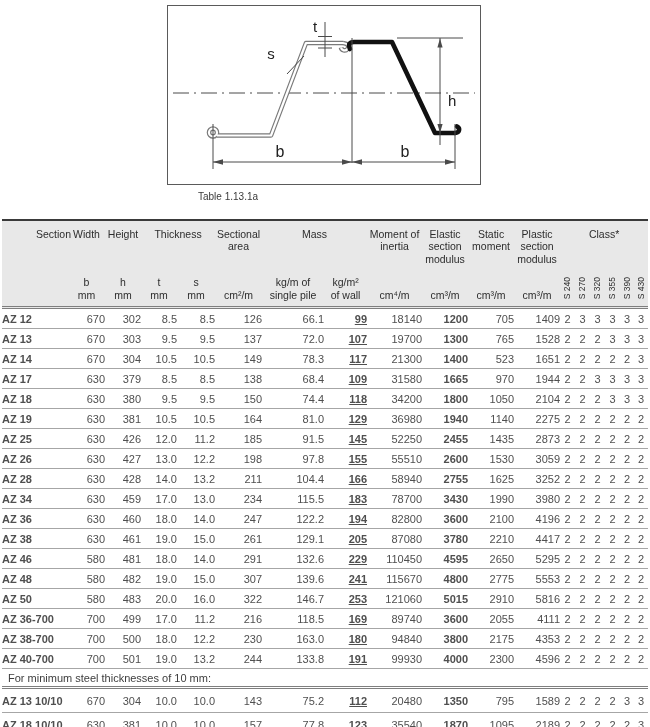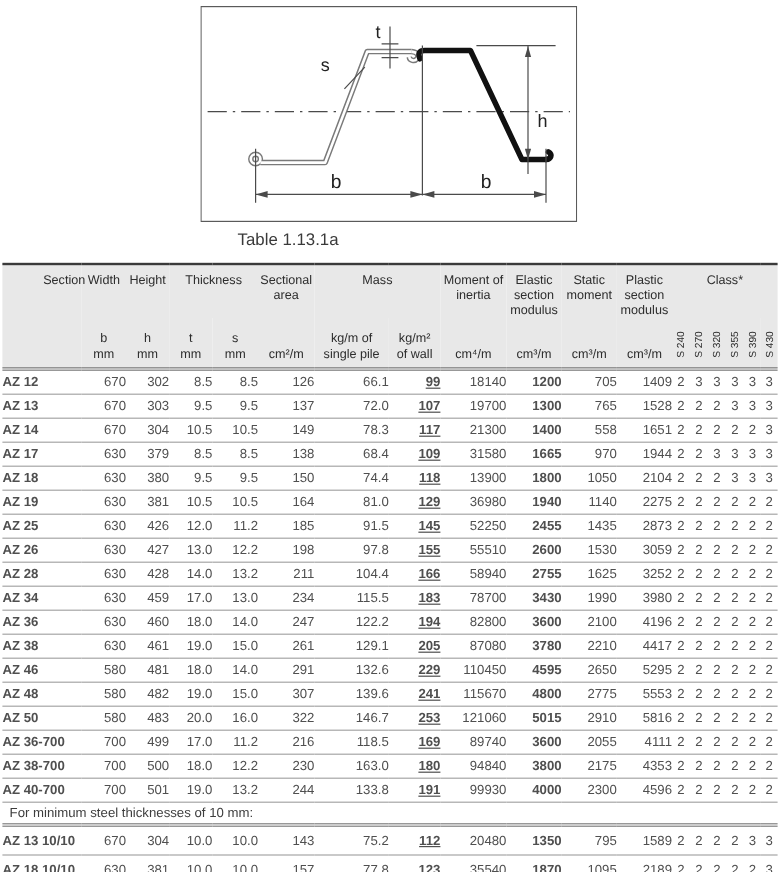--- a/index.html
+++ b/index.html
@@ -3,21 +3,21 @@
 <meta charset="utf-8">
 <style>
   html,body { margin:0; padding:0; background:#ffffff; }
   .page {
     position:relative; width:650px; height:727px; background:#ffffff;
     font-family:"Liberation Sans", sans-serif; overflow:hidden;
   }
 
   
   .fig-box { position:absolute; left:167px; top:5px; width:314px; height:180px; }
-  .fig-caption { position:absolute; left:198px; top:191px; font-size:14px; color:#3a3a3a; }
+  .fig-caption { position:absolute; left:198px; top:191px; font-size:10px; color:#3a3a3a; }
 
   
   .data-table {
     position:absolute; left:2px; top:219px; width:646px;
     border-collapse:collapse; table-layout:fixed;
     border-top:2px solid #3a3a3a;
   }
   .data-table thead th {
     background:#e8e8e8; font-weight:normal; color:#2d2d2d;
     font-size:10.5px; line-height:1.18; padding:0;
@@ -240,21 +240,21 @@
           <td class="c-sec">AZ 14</td>
           <td class="c-b1">670</td>
           <td class="c-h1">304</td>
           <td class="c-t1">10.5</td>
           <td class="c-s1">10.5</td>
           <td class="c-ar">149</td>
           <td class="c-mp">78.3</td>
           <td class="c-mw">117</td>
           <td class="c-in">21300</td>
           <td class="c-el">1400</td>
-          <td class="c-st">558</td>
+          <td class="c-st">523</td>
           <td class="c-pl">1651</td>
           <td class="c-cl">2</td>
           <td class="c-cl">2</td>
           <td class="c-cl">2</td>
           <td class="c-cl">2</td>
           <td class="c-cl">2</td>
           <td class="c-cl">3</td>
         </tr>
         <tr>
           <td class="c-sec">AZ 17</td>
@@ -278,21 +278,21 @@
         </tr>
         <tr>
           <td class="c-sec">AZ 18</td>
           <td class="c-b1">630</td>
           <td class="c-h1">380</td>
           <td class="c-t1">9.5</td>
           <td class="c-s1">9.5</td>
           <td class="c-ar">150</td>
           <td class="c-mp">74.4</td>
           <td class="c-mw">118</td>
-          <td class="c-in">13900</td>
+          <td class="c-in">34200</td>
           <td class="c-el">1800</td>
           <td class="c-st">1050</td>
           <td class="c-pl">2104</td>
           <td class="c-cl">2</td>
           <td class="c-cl">2</td>
           <td class="c-cl">2</td>
           <td class="c-cl">3</td>
           <td class="c-cl">3</td>
           <td class="c-cl">3</td>
         </tr>

